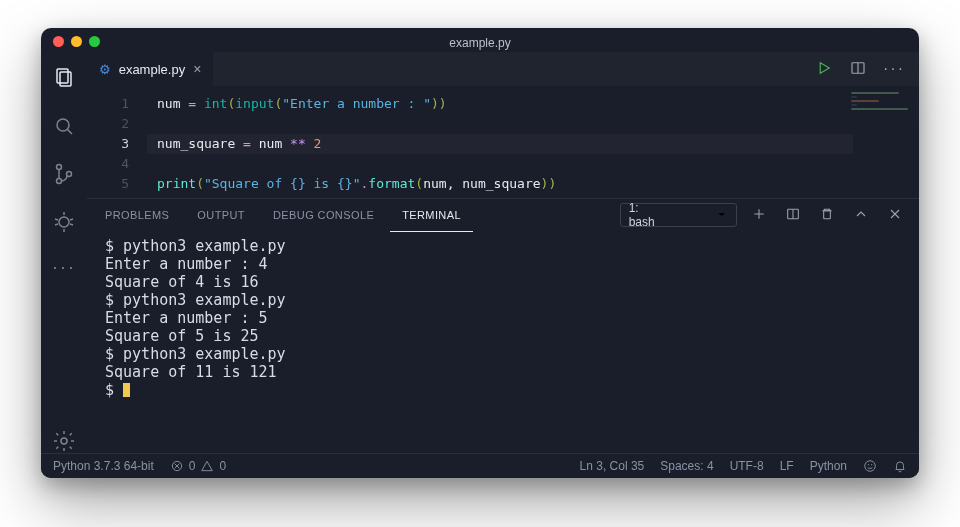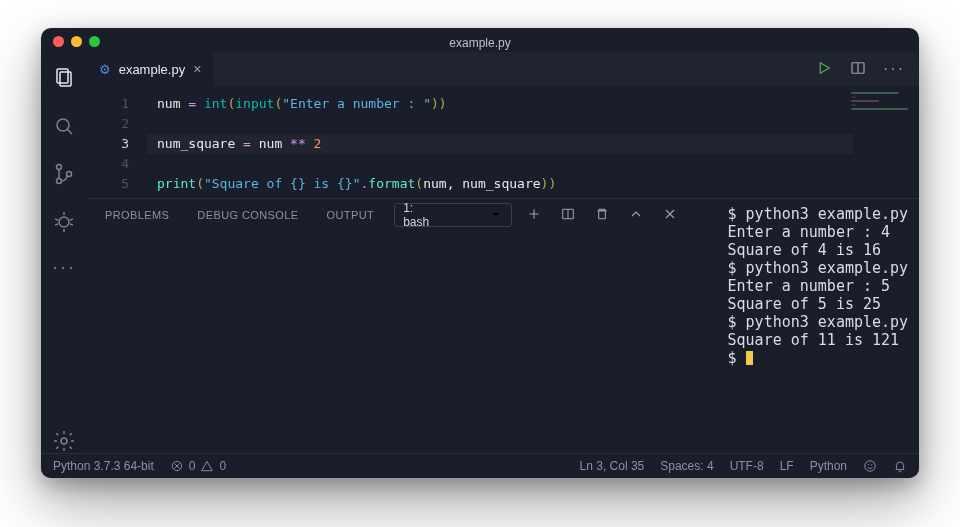--- a/index.html
+++ b/index.html
@@ -51,21 +51,21 @@
   
   .tk-var{color:#e6e9ee;margin-top:32px;}
   .tk-op{color:#c792ea;}
   .tk-fn{color:#5eead4;}
   .tk-builtin{color:#14b8a6;}
   .tk-str{color:#5bb3e0;}
   .tk-num{color:#f78c6c;}
   .tk-dot{color:#c792ea;}
   .tk-punc{color:#a2b44c;}
   
-  .panel{flex:1;display:flex;flex-direction:row;border-top:1px solid #2b2f3b;background:#1a1e2a;min-height:0;gap:16px;}
+  .panel{flex:1;display:flex;flex-direction:column;border-top:1px solid #2b2f3b;background:#1a1e2a;min-height:0;}
   .paneltabs{display:flex;align-items:center;height:32px;padding:0 6px;gap:4px;}
   .ptab{padding:0 12px;font-size:11px;letter-spacing:.4px;color:#8a92a3;height:32px;display:flex;align-items:center;cursor:pointer;}
   .ptab.active{color:#e6e9ee;border-bottom:1px solid #e6e9ee;margin-bottom:-1px;}
   .paneltabs .grow{flex:1;}
   .term-select{display:flex;align-items:center;gap:60px;border:1px solid #3a3f4d;border-radius:3px;height:22px;padding:0 8px;color:#cfd5df;font-size:12px;}
   .pactions{display:flex;align-items:center;gap:18px;padding:0 10px;color:#9aa2b1;}
   .pactions svg{width:16px;height:16px;stroke:currentColor;fill:none;stroke-width:1.6;}
   .terminal{flex:1;padding:6px 0 0 18px;font-family:Menlo,Consolas,monospace;font-size:15px;color:#d8dde5;overflow:hidden;}
   .terminal div{height:18px;line-height:18px;white-space:pre;}
   .cursor{display:inline-block;width:7px;height:14px;background:#f2c94c;vertical-align:-2px;}
@@ -177,22 +177,23 @@
           <div class="ml" style="background:#5a4036;width:46%;"></div>
           <div class="ml" style="background:#2a3140;width:10%;"></div>
           <div class="ml" style="background:#3e5b4a;width:95%;"></div>
         </div>
       </div>
 
       <div class="panel">
         <div class="paneltabs" id="paneltabs">
 
           <div class="ptab">PROBLEMS</div>
+              <div class="ptab">OUTPUT</div>
               <div class="ptab">DEBUG CONSOLE</div>
-              <div class="ptab">OUTPUT</div>
+              <div class="ptab active">TERMINAL</div>
               <div class="grow"></div>
           <div class="term-select">
             <span>1: bash</span>
             <svg viewBox="0 0 24 24">
                   <polyline points="6,9 12,15 18,9"></polyline>
                 </svg>
           </div>
           <div class="pactions">
             <span><svg viewBox="0 0 24 24">
                     <line x1="12" y1="5" x2="12" y2="19"></line>

